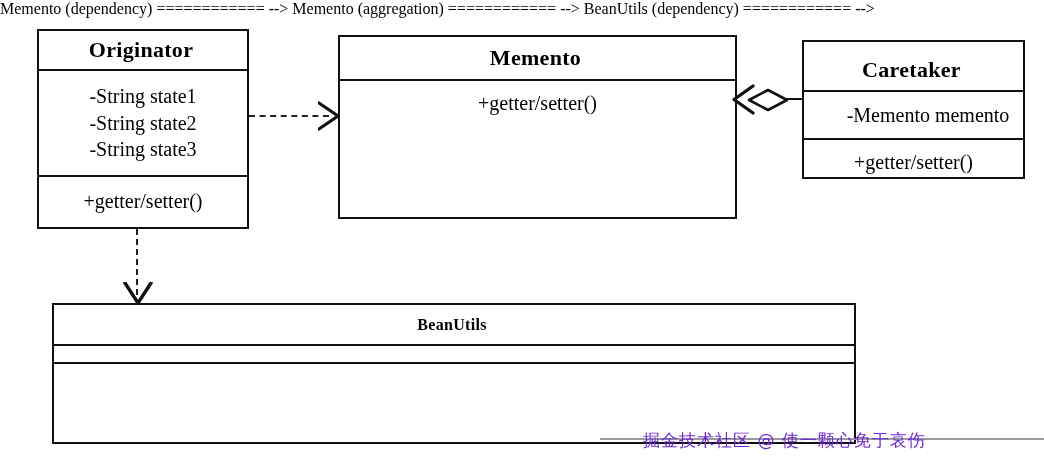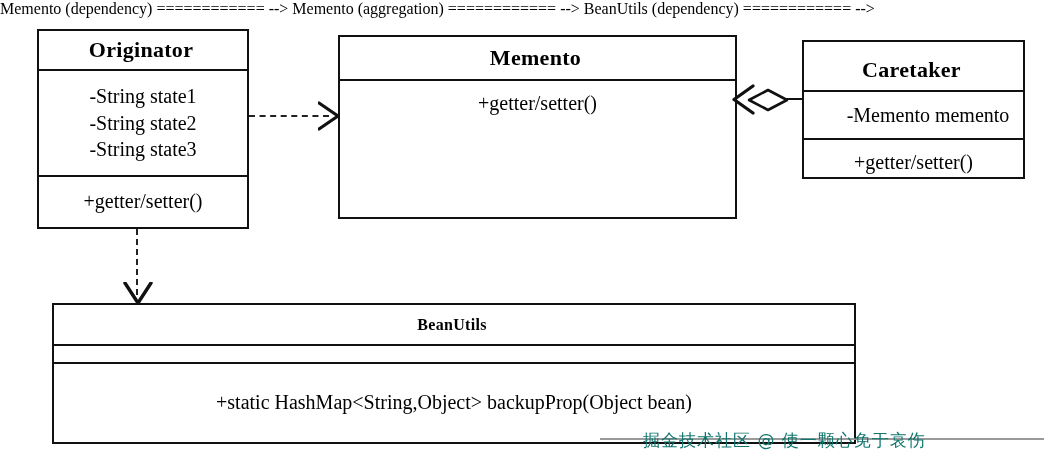--- a/index.html
+++ b/index.html
@@ -116,21 +116,21 @@
     left: 123px; top: 282px; width: 30px; height: 24px;
   }
 
   
   #watermark {
     position: absolute;
     left: 643px;
     top: 429px;
     font-family: "DejaVu Sans", sans-serif;
     font-size: 17px;
-    color: #0f766e;
+    color: #6d28d9;
     white-space: nowrap;
     letter-spacing: 1px;
   }
   #watermark-rule {
     position: absolute;
     left: 600px;
     top: 438px;
     width: 444px;
     height: 2px;
     background: #9a9a9a;
@@ -179,21 +179,20 @@
     </div>
   </div>
 
   
   <div class="uml-class" id="class-beanutils">
     <div class="uml-row title">
       <span>BeanUtils</span>
     </div>
     <div class="uml-row compartment attrs empty divided"></div>
     <div class="uml-row compartment ops">
-      <div class="uml-line">+static HashMap&lt;String,Object&gt; backupProp(Object bean)</div>
     </div>
   </div>
 
    Memento (dependency) ============ --&gt;
   <div class="connector" id="dep-originator-memento"></div>
   <svg class="connector" id="dep-originator-memento-head" viewBox="0 0 22 30">
     <path d="M1,2 L20,15 L1,28" fill="none" stroke="#111111" stroke-width="3.2" stroke-linecap="round" stroke-linejoin="round"></path>
   </svg>
 
    Memento (aggregation) ============ --&gt;

